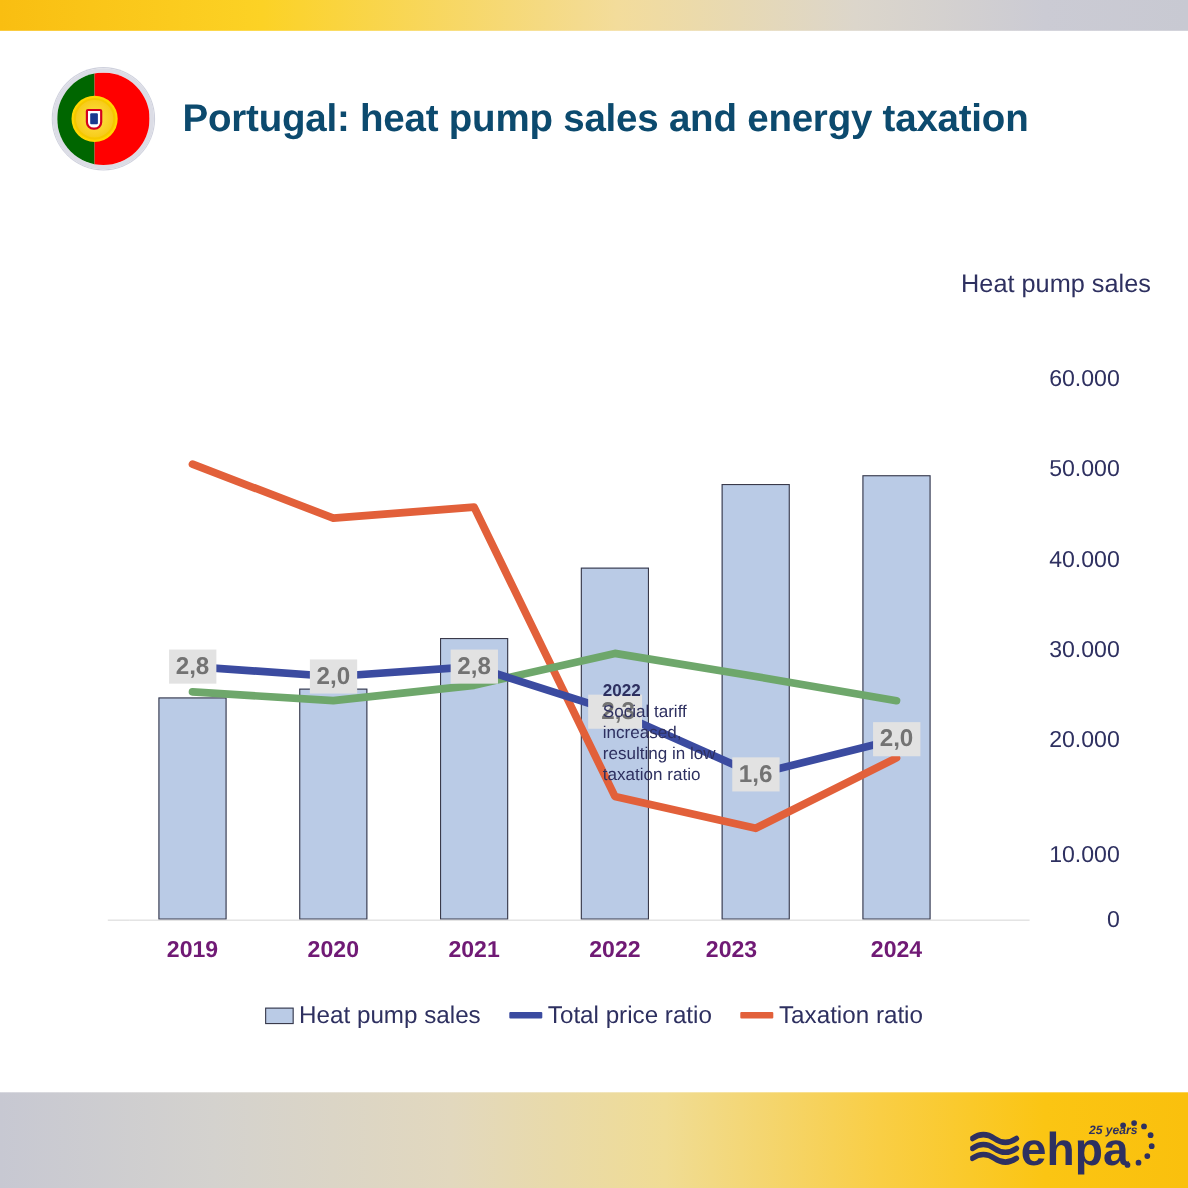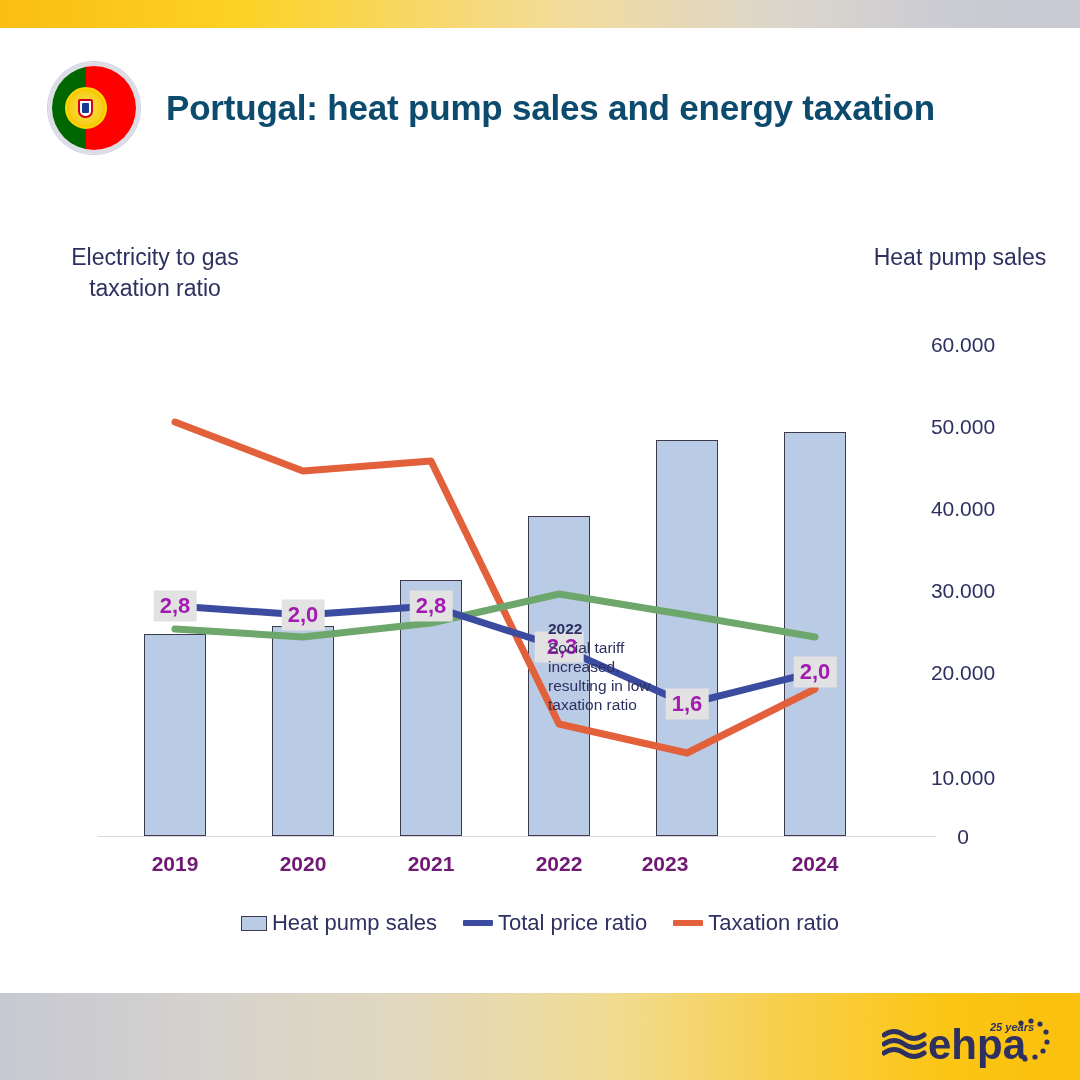--- a/index.html
+++ b/index.html
@@ -68,40 +68,40 @@
   }
   #left-axis-title  { left: 60px;  top: 12px; width: 190px; }
   #right-axis-title { left: 870px; top: 12px; width: 180px; }
 
   
   #plot { position: absolute; left: 118px; top: 114px; width: 772px; height: 492px; }
 
   .ytick {
     position: absolute; font-size: 21px; color: #2E3060; white-space: nowrap;
   }
-  .ytick.right { left: 790px; text-align: center; width: 110px; }
+  .ytick.right { left: 790px; text-align: right; width: 110px; }
 
   #baseline {
     position: absolute; left: 0; top: 492px; width: 772px; height: 1px; background: #D9D9D9;
   }
   #baseline-ext-r { position:absolute; left:772px; top:492px; width:46px; height:1px; background:#D9D9D9; }
   #baseline-ext-l { position:absolute; left:-20px; top:492px; width:20px; height:1px; background:#D9D9D9; }
 
   .bar {
     position: absolute; background: #BACBE6; border: 1px solid #3A3A4A;
   }
   .xlabel {
     position: absolute; top: 508px; font-size: 21px; font-weight: bold; color: #701a75;
     text-align: center; width: 120px;
   }
 
   #lines { position: absolute; left: 0; top: 0; width: 772px; height: 492px; overflow: visible; }
 
   .dlabel {
-    position: absolute; background: #E2E2E2; color: #a21caf;
+    position: absolute; background: #E2E2E2; color: #737373;
     font-size: 22px; font-weight: bold; padding: 2px 6px 3px 6px;
     white-space: nowrap; transform: translate(-50%, -50%);
   }
 
   #annotation {
     position: absolute; left: 548px; top: 389px;
     width: 112px; font-size: 15.5px; color: #2E3060; line-height: 19px;
   }
   #annotation .anno-year { font-weight: bold; display: block; }
 
@@ -133,21 +133,20 @@
       <div id="flag-red"></div>
       <div id="flag-emblem">
         <div id="flag-shield"></div>
       </div>
     </div>
     <div id="title">Portugal: heat pump sales and energy taxation</div>
   </div>
 
   <div id="chart">
 
-    <div id="left-axis-title" class="axis-title">Electricity to gas taxation ratio</div>
     <div id="right-axis-title" class="axis-title">Heat pump sales</div>
 
     <div id="plot">
 
       <div class="ytick right" style="top:-11px">60.000</div>
       <div class="ytick right" style="top:71px">50.000</div>
       <div class="ytick right" style="top:153px">40.000</div>
       <div class="ytick right" style="top:235px">30.000</div>
       <div class="ytick right" style="top:317px">20.000</div>
       <div class="ytick right" style="top:422px">10.000</div>

